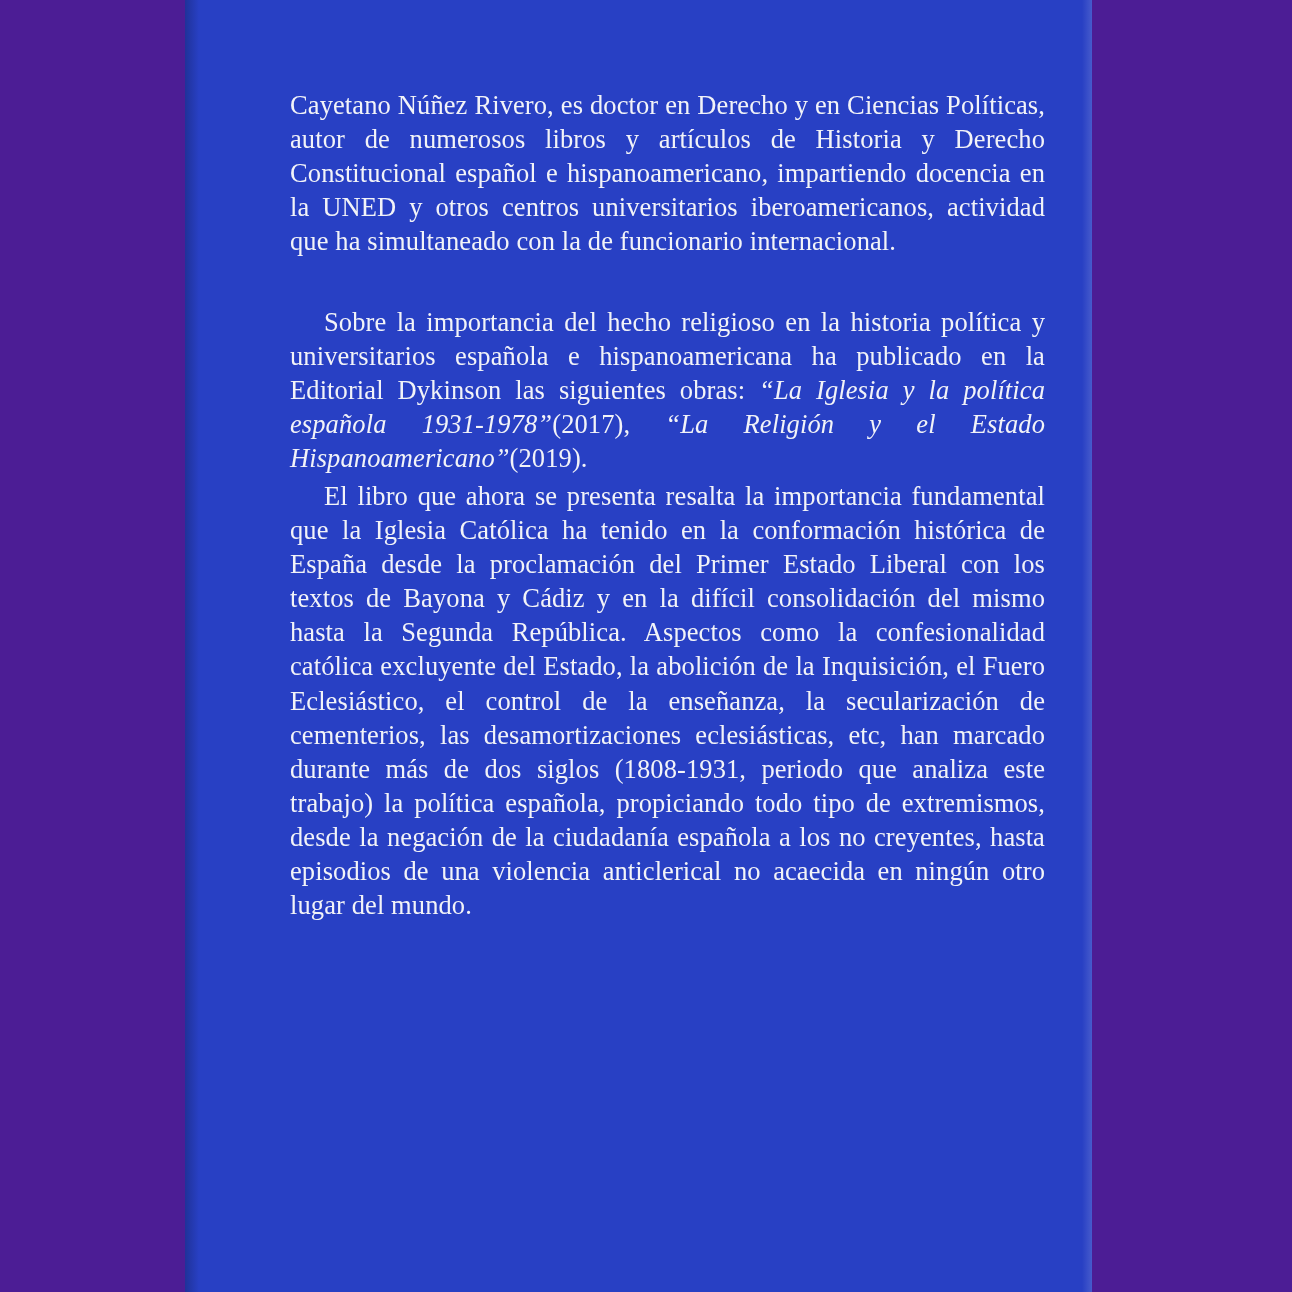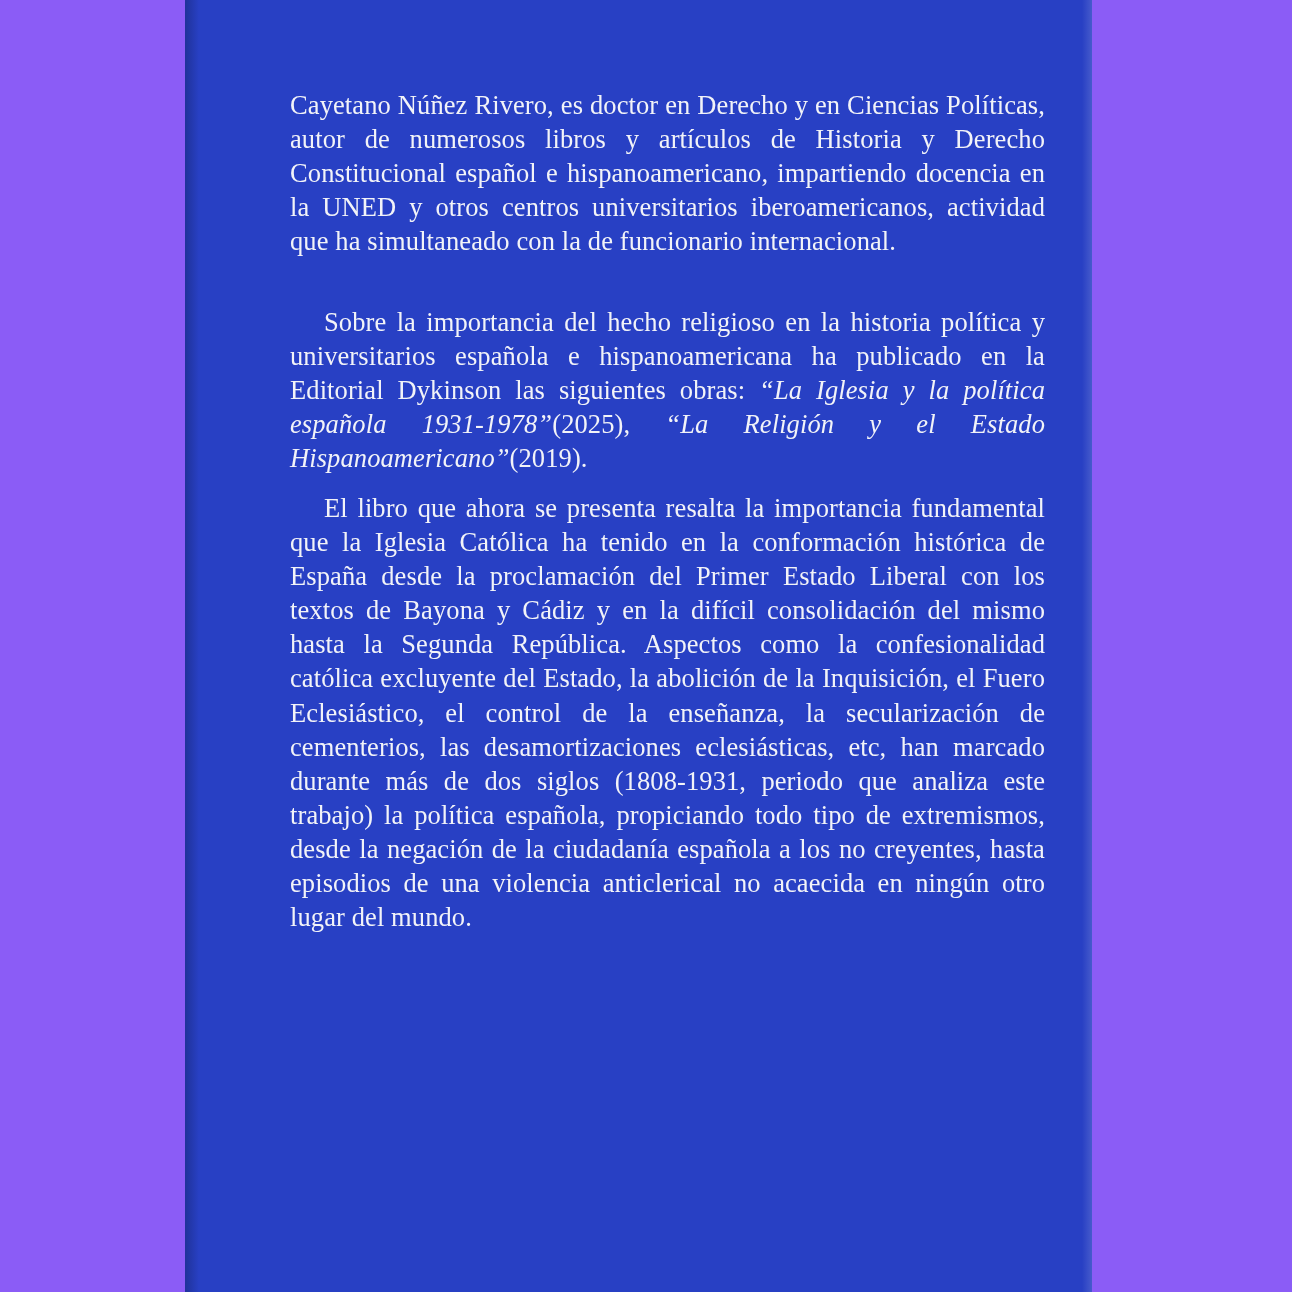--- a/index.html
+++ b/index.html
@@ -10,21 +10,21 @@
   body {
     width: 1292px;
     height: 1292px;
     overflow: hidden;
     font-family: "Liberation Serif", serif;
   }
   #page {
     position: relative;
     width: 1292px;
     height: 1292px;
-    background: #8b5cf6;
+    background: #4c1d95;
   }
   #cover {
     position: absolute;
     left: 185px;
     top: 0;
     width: 907px;
     height: 1292px;
     background: #2840c4;
     box-sizing: border-box;
     overflow: hidden;
@@ -57,38 +57,38 @@
     line-height: 1.285;
     text-align: justify;
     text-justify: inter-word;
     letter-spacing: 0.1px;
   }
   #bio-block { top: 88px; }
   #works-block { top: 305px; }
   #sources-block { top: 868px; }
 
   .para { margin: 0 0 0 0; }
-  .para + .para { margin-top: 16px; }
+  .para + .para { margin-top: 4px; }
   .indent { text-indent: 34px; }
   .ital { font-style: italic; }
 </style>
 </head>
 <body>
 
 <div id="page">
 
   <div id="cover">
 
     <div class="spine-shade"></div>
     <div class="edge-highlight"></div>
 
     <div class="text-block" id="bio-block">
       <p class="para">Cayetano Núñez Rivero, es doctor en Derecho y en Ciencias Políticas, autor de numerosos libros y artículos de Historia y Derecho Constitucional español e hispanoamericano, impartiendo docencia en la UNED y otros centros universitarios iberoamericanos, actividad que ha simultaneado con la de funcionario internacional.</p>
     </div>
 
     <div class="text-block" id="works-block">
-      <p class="para indent"><span>Sobre la importancia del hecho religioso en la historia política y universitarios española e hispanoamericana ha publicado en la Editorial Dykinson las siguientes obras: </span><span class="ital">“La Iglesia y la política española 1931-1978”</span><span>(2025), </span><span class="ital">“La Religión y el Estado Hispanoamericano”</span><span>(2019).</span></p>
+      <p class="para indent"><span>Sobre la importancia del hecho religioso en la historia política y universitarios española e hispanoamericana ha publicado en la Editorial Dykinson las siguientes obras: </span><span class="ital">“La Iglesia y la política española 1931-1978”</span><span>(2017), </span><span class="ital">“La Religión y el Estado Hispanoamericano”</span><span>(2019).</span></p>
       <p class="para indent">El libro que ahora se presenta resalta la importancia fundamental que la Iglesia Católica ha tenido en la conformación histórica de España desde la proclamación del Primer Estado Liberal con los textos de Bayona y Cádiz y en la difícil consolidación del mismo hasta la Segunda República. Aspectos como la confesionalidad católica excluyente del Estado, la abolición de la Inquisición, el Fuero Eclesiástico, el control de la enseñanza, la secularización de cementerios, las desamortizaciones eclesiásticas, etc, han marcado durante más de dos siglos (1808-1931, periodo que analiza este trabajo) la política española, propiciando todo tipo de extremismos, desde la negación de la ciudadanía española a los no creyentes, hasta episodios de una violencia anticlerical no acaecida en ningún otro lugar del mundo.</p>
     </div>
 
 
   </div>
 </div>
 
 </body></html>

